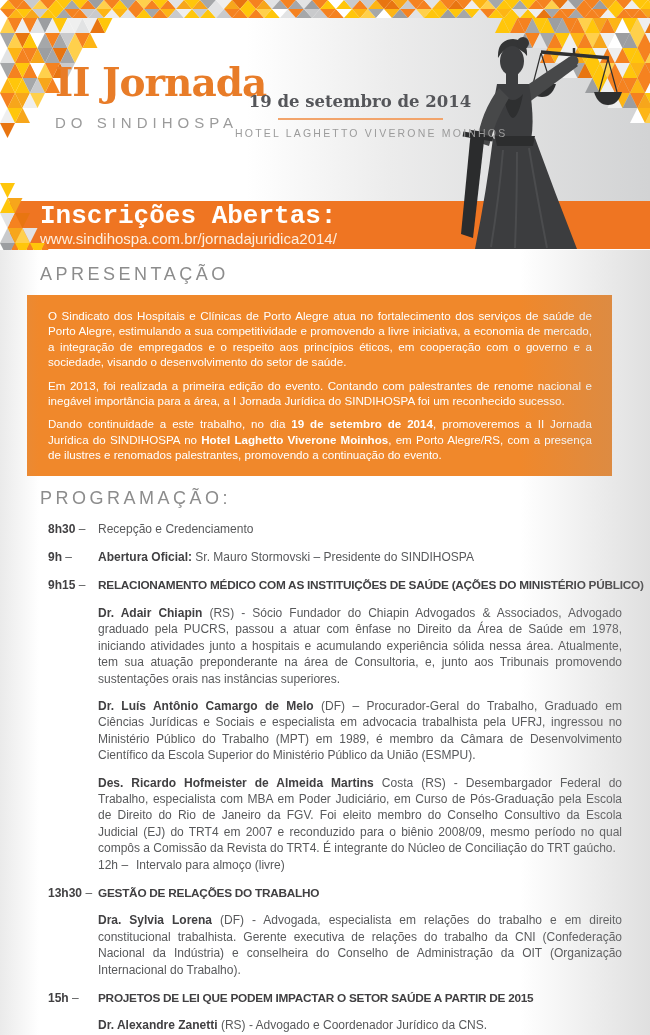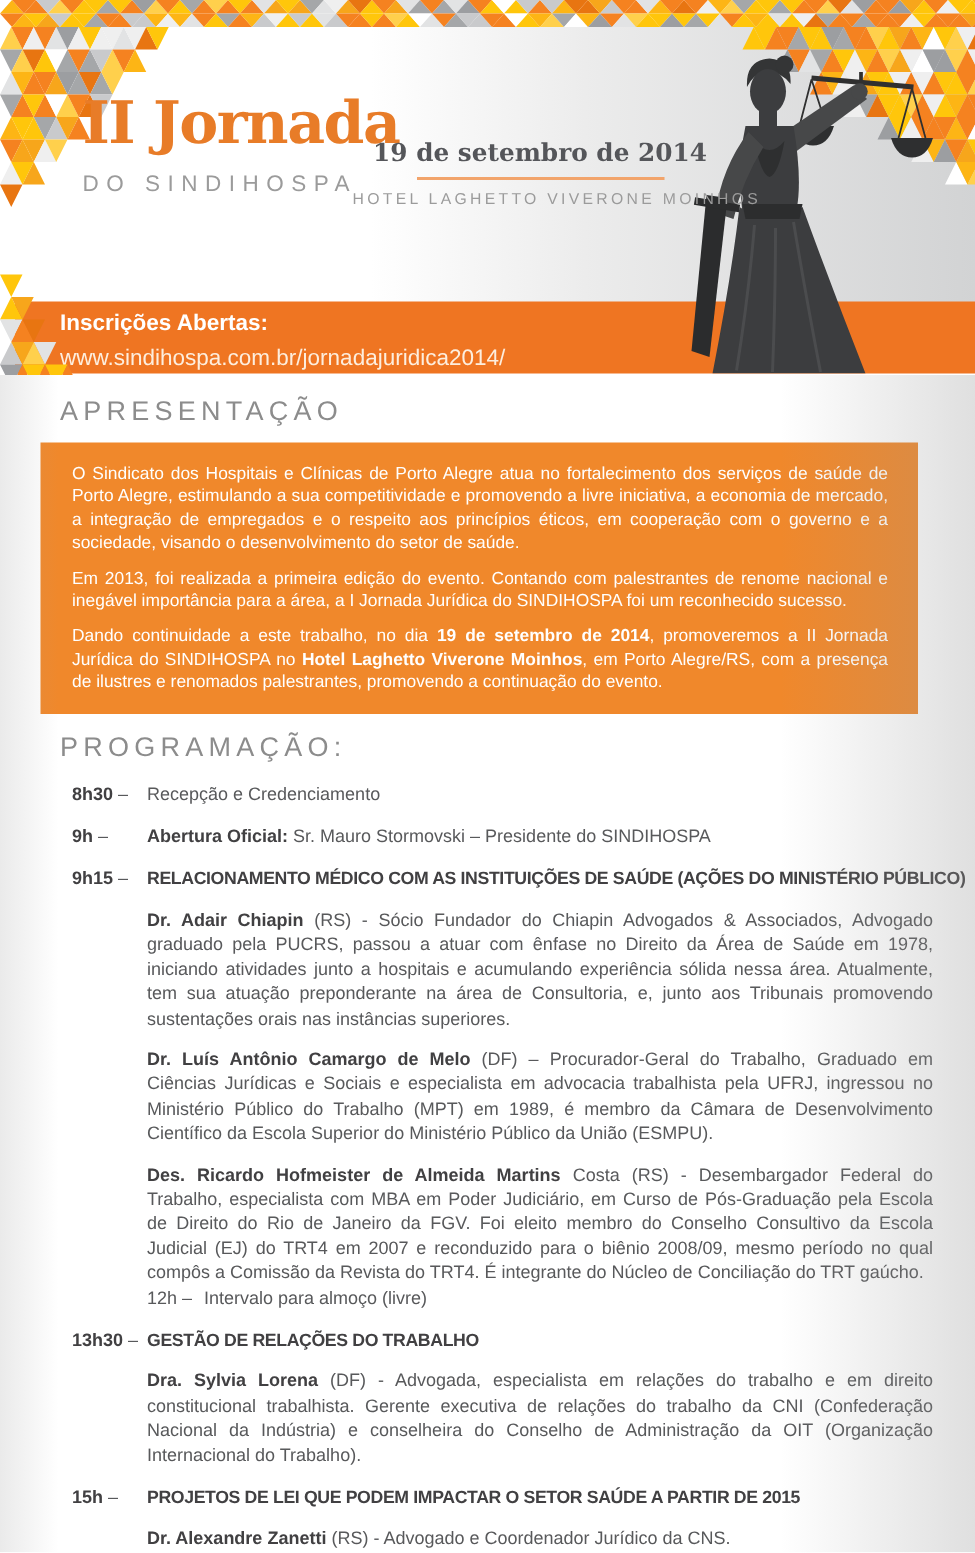--- a/index.html
+++ b/index.html
@@ -9,21 +9,21 @@
   .page::after { content:""; position:absolute; left:0; top:250px; right:0; bottom:0;
     background: linear-gradient(to right, rgba(160,160,160,.22) 0%, rgba(255,255,255,0) 6%, rgba(255,255,255,0) 80%, rgba(150,150,150,.30) 100%);
     pointer-events:none; z-index:40; }
 
   
   .hero { position: relative; width: 650px; height: 250px; overflow: hidden; background:#fff; }
   .hero-card { position:absolute; left:0; top:16px; width:650px; height:186px;
     background: linear-gradient(to right, #ffffff 0%, #ffffff 38%, #ececec 60%, #d2d3d4 100%); z-index:1; }
   .banner { position:absolute; left:10px; right:0; top:201px; height:48px; background:#EF7522; z-index:2;
     padding: 4px 0 0 30px; }
-  .banner-label { font-family:Liberation Sans, sans-serif; font-weight:bold; font-size:15px; color:#ffffff; line-height:22px; }
+  .banner-label { font-family:Liberation Mono, monospace; font-weight:bold; font-size:26px; color:#ffffff; line-height:22px; }
   .banner-url { font-family:Liberation Sans, sans-serif; font-size:15px; color:#fdeede; line-height:19px; text-decoration:none; display:inline-block; margin-top:2px; }
   #mosaic { position:absolute; left:0; top:0; width:650px; height:250px; z-index:3; pointer-events:none; }
   .statue { position:absolute; left:425px; top:28px; width:225px; height:221px; z-index:4; }
   .title-block { position:absolute; left:55px; top:60px; z-index:5; }
   .title-l1, .title-l2 { font-family:"DejaVu Serif", serif; font-weight:bold; font-size:39px; line-height:45px; color:#E87C28; letter-spacing:-1px; }
   .subtitle { margin-top:9px; font-size:15px; letter-spacing:5px; color:#9B9B9B; }
   .date-block { position:absolute; left:235px; top:92px; width:250px; text-align:center; z-index:5; }
   .date-text { font-family:"DejaVu Serif", serif; font-weight:bold; font-size:16.5px; color:#55565A; white-space:nowrap; }
   .date-rule { height:2px; width:165px; margin:7px auto 0; background:#F2A46B; }
   .venue { margin-top:7px; font-size:10.5px; letter-spacing:2.2px; color:#9B9B9B; white-space:nowrap; }

